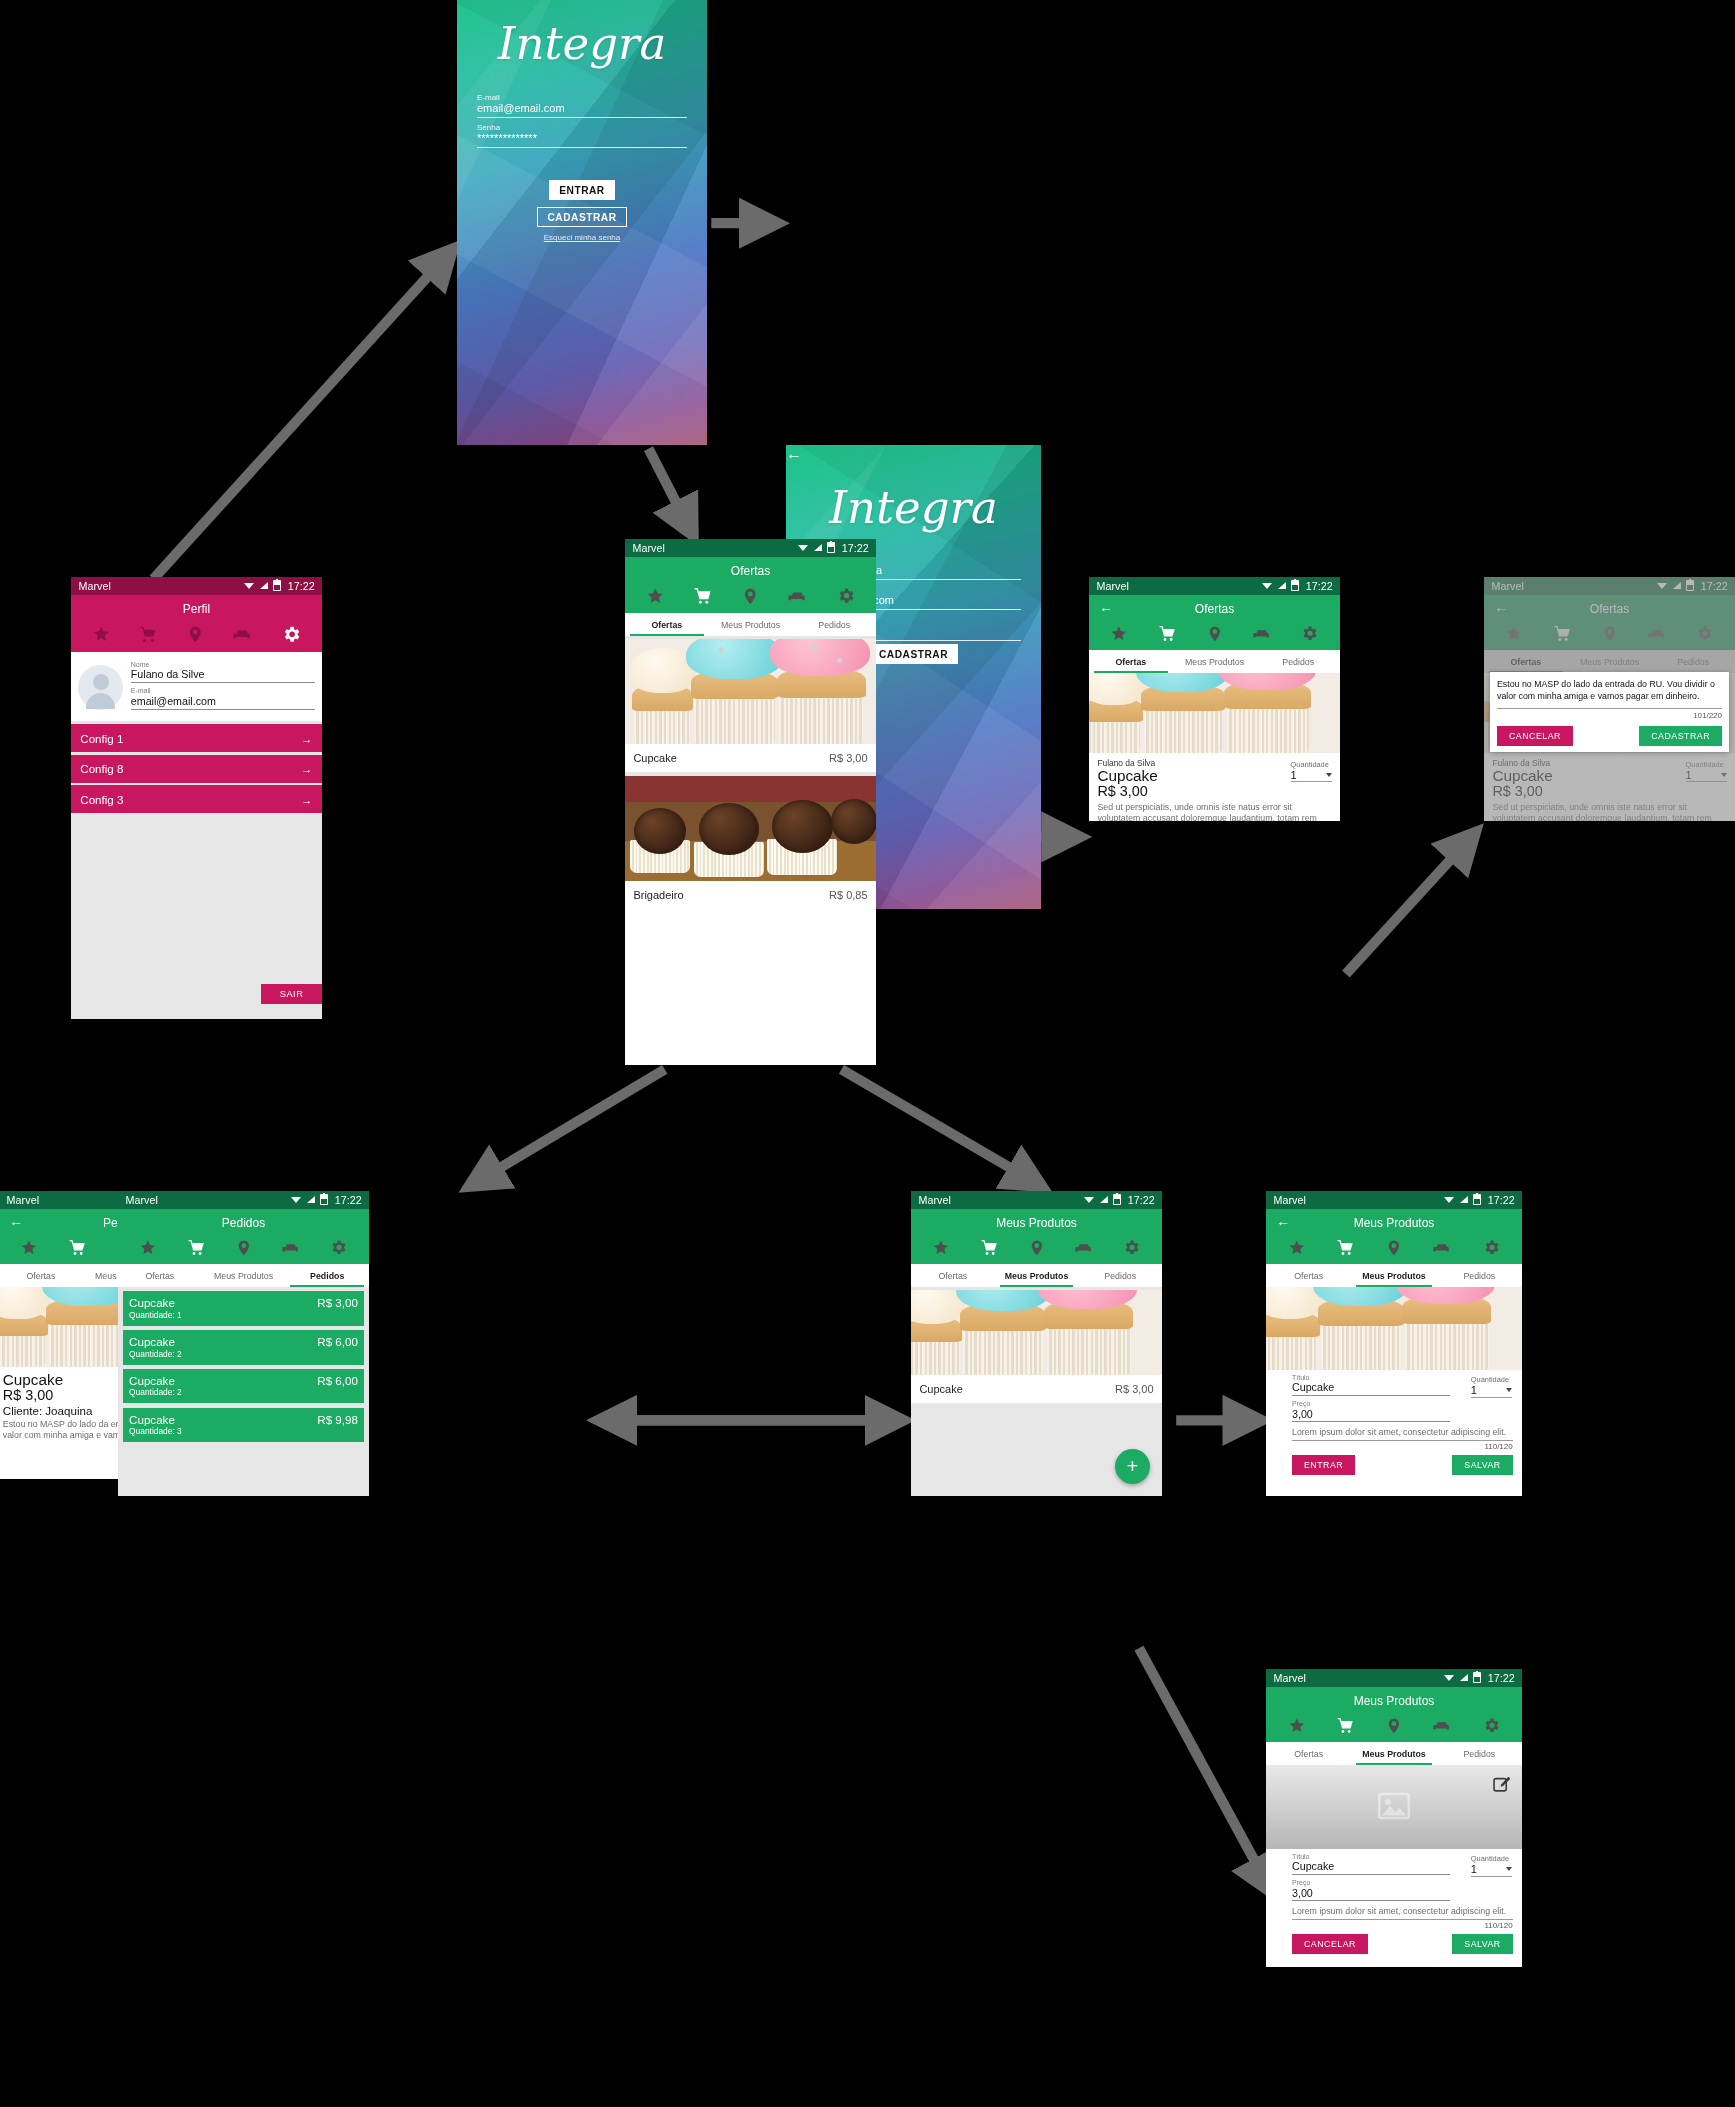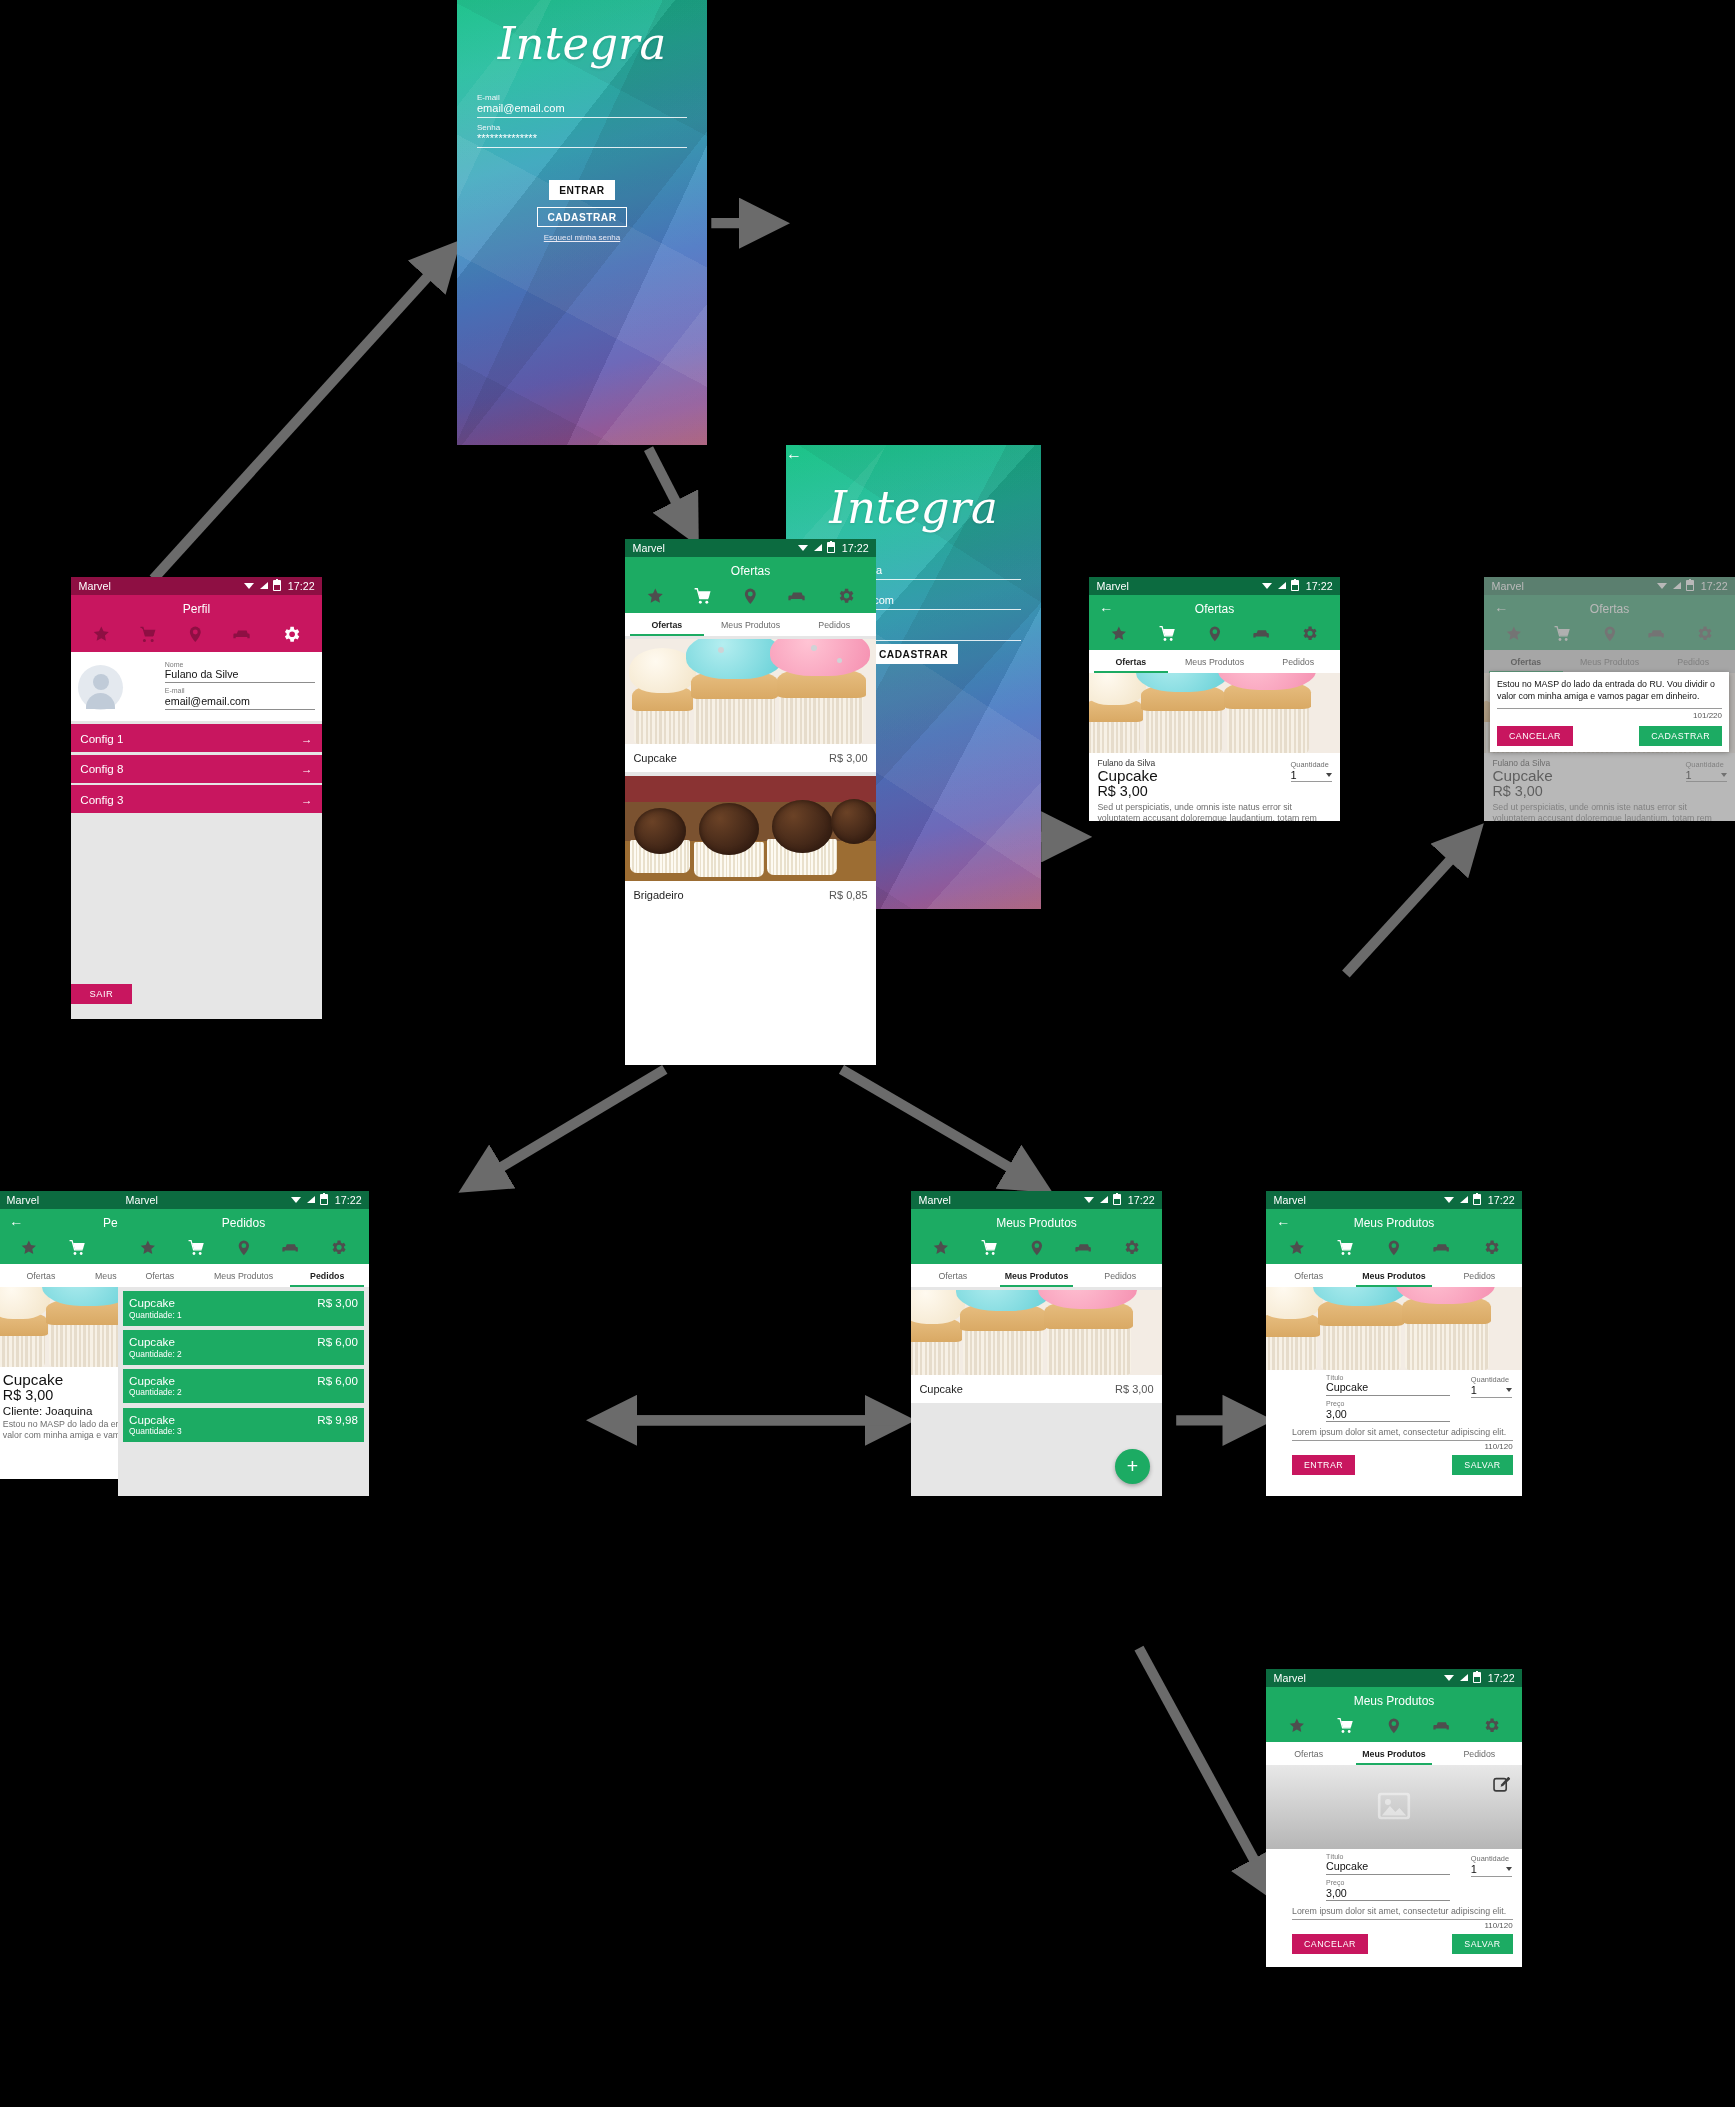--- a/index.html
+++ b/index.html
@@ -51,21 +51,21 @@
     background:radial-gradient(circle at 35% 30%,#6b4226,#3b2215 70%);
     box-shadow:inset 0 0 6.5px #2a170d;}
   .brig .cupwrap{position:absolute;border-radius:1.9px 1.9px 6.5px 6.5px;
     background:repeating-linear-gradient(90deg,#fdfaf2 0 1.9px,#e9e0cc 1.9px 3.7px);}
 
   
   .profile-card{background:#fff;display:flex;padding:8.4px 7.4px 6.5px;gap:7.4px;align-items:center;}
   .avatar{width:45px;height:45px;border-radius:50%;background:#e4e9ef;position:relative;flex:none;}
   .avatar:before{content:"";position:absolute;width:16px;height:16px;border-radius:50%;background:#c0cbd8;left:14.4px;top:9.3px;}
   .avatar:after{content:"";position:absolute;width:29px;height:16px;border-radius:16px 16px 0 0;background:#c0cbd8;left:8px;top:28px;}
-  .field{margin-bottom:4.6px;margin-left:34px;}
+  .field{margin-bottom:4.6px;}
   .field .lbl{font-size:7px;color:#7b7b7b;line-height:1.1;}
   .field .val{font-size:10.7px;color:#111;border-bottom:0.5px solid #8d8d8d;padding-bottom:1.4px;}
   .cfgrow{background:#c8165f;color:#fff;font-size:11.6px;padding:7.4px 9.3px;display:flex;
     justify-content:space-between;align-items:center;margin-bottom:2.8px;}
   .sairbtn{background:#c8165f;color:#fff;font-size:9.3px;letter-spacing:0.5px;
     padding:5.1px 18.6px;display:inline-block;}
 
   
   .poly{position:relative;overflow:hidden;}
   .poly .lyr{position:absolute;inset:0;}
@@ -284,21 +284,21 @@
   </div>
   <div class="cfgrow">
     <span>Config 8</span>
     <span>→</span>
   </div>
   <div class="cfgrow">
     <span>Config 3</span>
     <span>→</span>
   </div>
 
-  <div style="position:absolute;left:0;right:0;bottom:15px;text-align:left;">
+  <div style="position:absolute;left:0;right:0;bottom:15px;text-align:right;">
     <div class="sairbtn">SAIR</div>
   </div>
 </div>
 
 <div class="screen" style="left:625px;top:539px;width:251px;height:526px;">
   <div class="statusbar" style="background:#0c6b40;">
     <span class="brand">Marvel</span>
     <span class="sys">
       <span class="sb-wifi"></span>
       <span class="sb-sig"></span>

